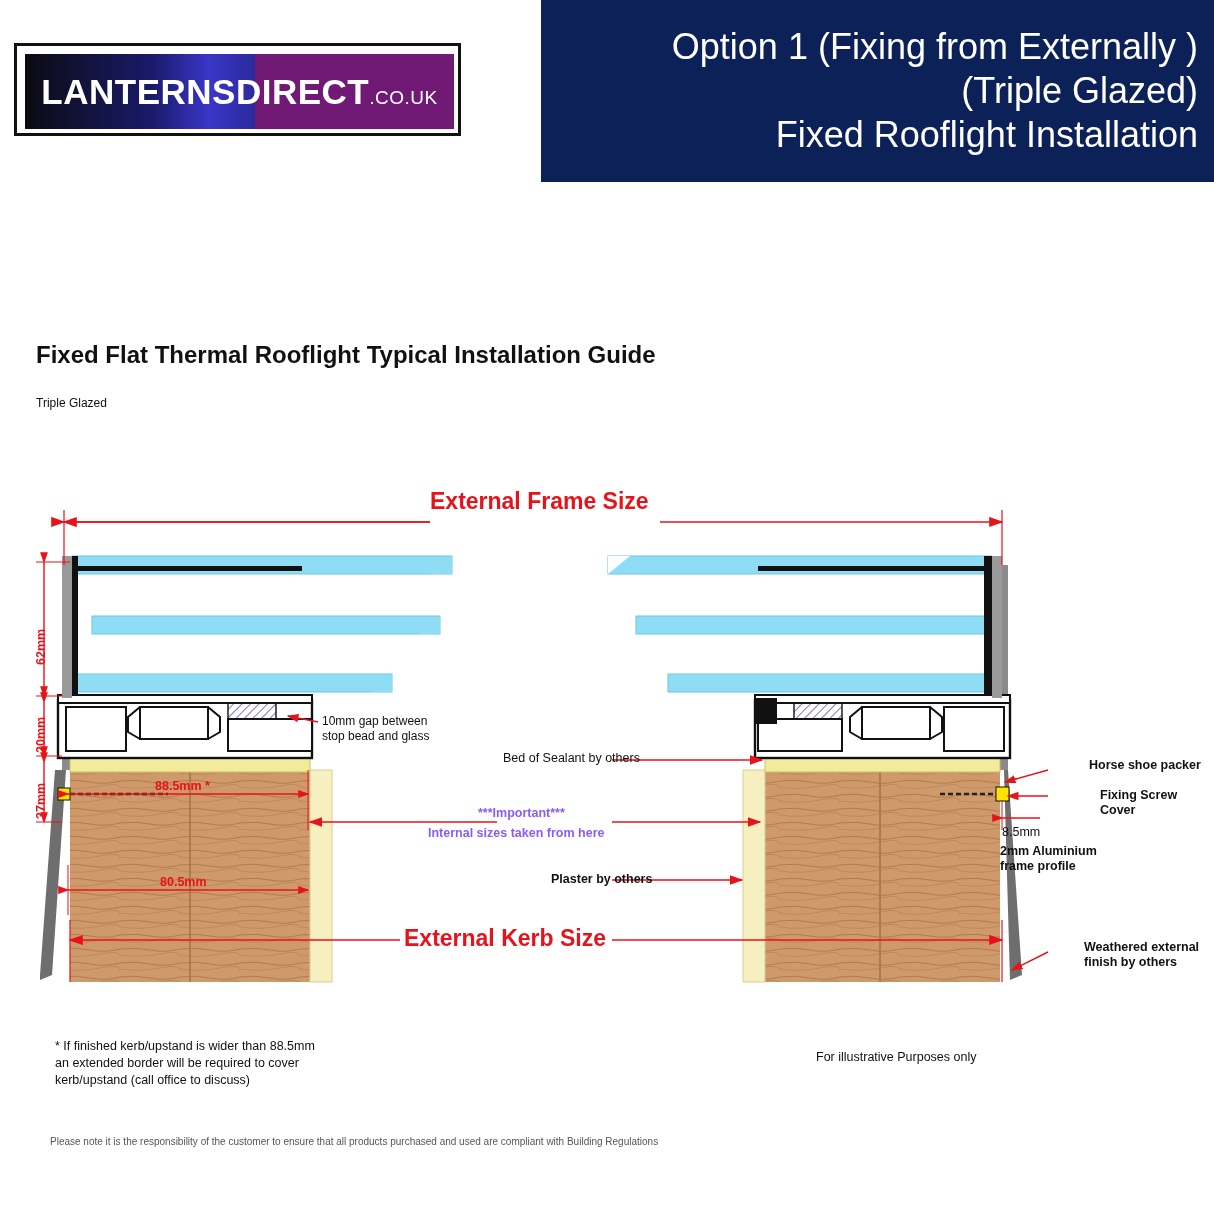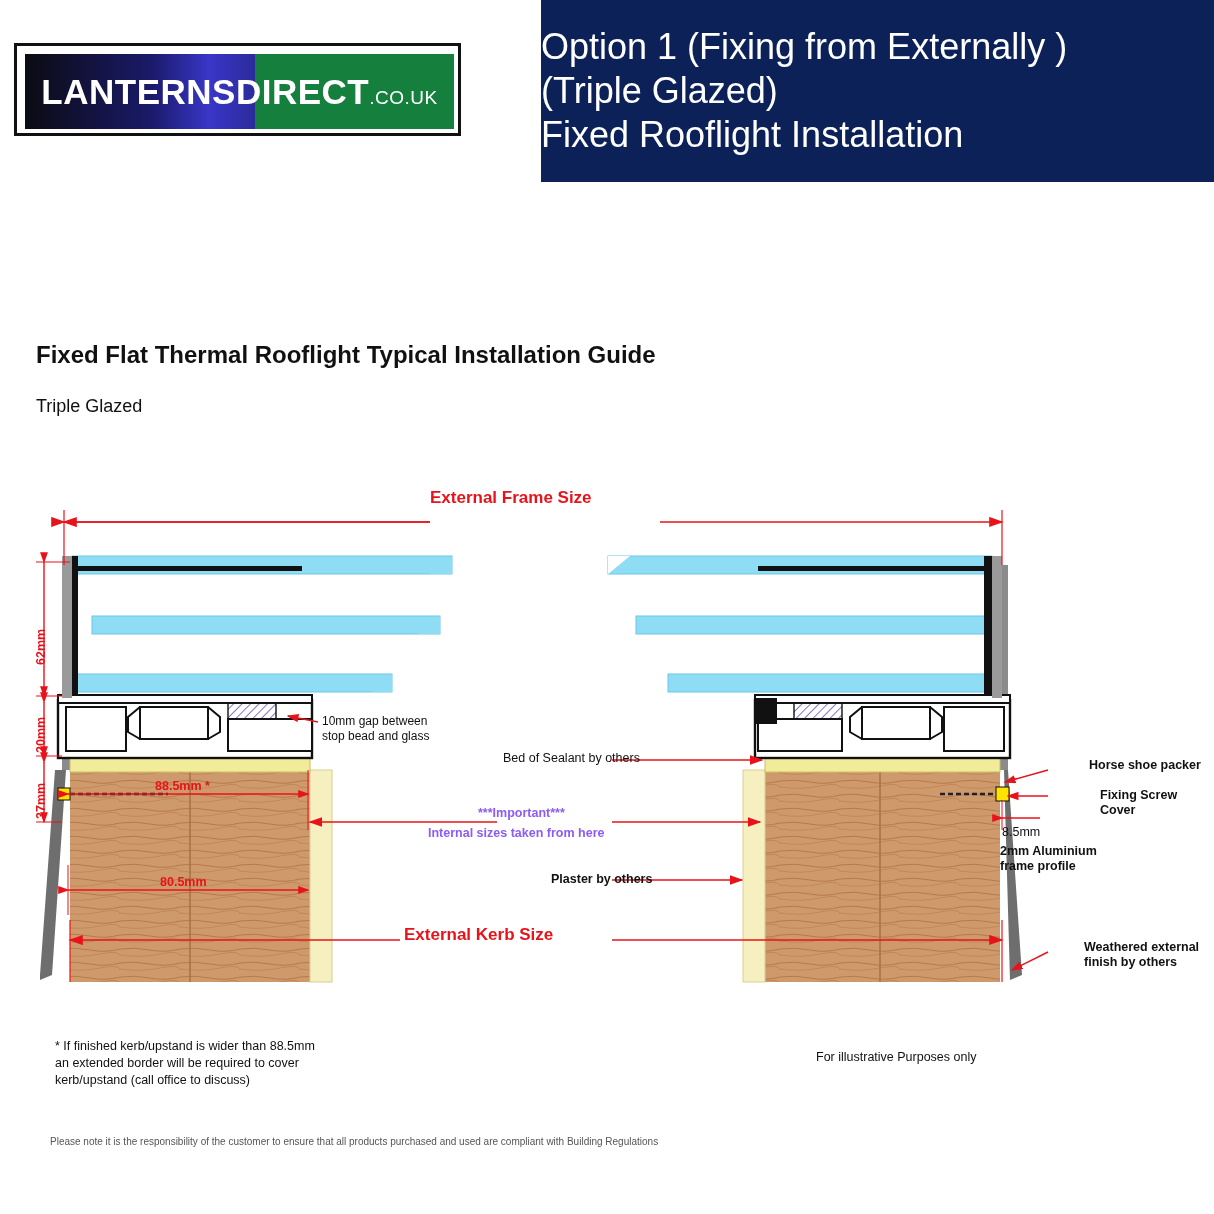--- a/index.html
+++ b/index.html
@@ -30,21 +30,21 @@
     width: 447px;
     height: 93px;
     border: 3px solid #111111;
     background: #ffffff;
     box-sizing: border-box;
   }
   .logo-inner {
     position: absolute;
     left: 8px; top: 8px;
     width: 429px; height: 75px;
-    background: #15803d;
+    background: #701a75;
     display: flex;
     align-items: center;
     justify-content: center;
     overflow: hidden;
   }
   .logo-grad {
     position: absolute;
     left: 0; top: 0; bottom: 0;
     width: 230px;
     background: linear-gradient(90deg,#0b0b12 0%, #1a1a6a 55%, #3a36c8 80%, #2b2b9c 100%);
@@ -62,21 +62,21 @@
   .logo-couk { color: #ffffff; font-weight: 400; font-size: 19px; }
 
   .title-panel {
     position: absolute;
     right: 0; top: 0;
     width: 673px;
     height: 182px;
     background: #0d2159;
     display: flex;
     flex-direction: column;
-    align-items: flex-start;
+    align-items: flex-end;
     justify-content: center;
     padding-right: 16px;
     box-sizing: border-box;
   }
   .title-line {
     color: #ffffff;
     font-size: 36px;
     line-height: 44px;
     font-family: "Liberation Sans", sans-serif;
     text-align: right;
@@ -89,21 +89,21 @@
     left: 36px;
     top: 341px;
     font-size: 24px;
     font-weight: 700;
     color: #111111;
   }
   .h-sub {
     position: absolute;
     left: 36px;
     top: 396px;
-    font-size: 18px;
+    font-size: 12px;
     font-weight: 400;
     color: #111111;
   }
 
   
   .diagram {
     position: absolute;
     left: 0; top: 470px;
     width: 1214px;
     height: 620px;
@@ -119,21 +119,21 @@
     line-height: 15px;
     color: #8b5cf6;
     font-weight: 700;
   }
   .dim-txt {
     font-size: 12.5px;
     font-weight: 700;
     color: #e8131a;
   }
   .big-red {
-    font-size: 17px;
+    font-size: 23px;
     font-weight: 700;
     color: #e8131a;
     white-space: nowrap;
   }
   .vert {
     transform: rotate(-90deg);
     transform-origin: left top;
     white-space: nowrap;
   }
 

